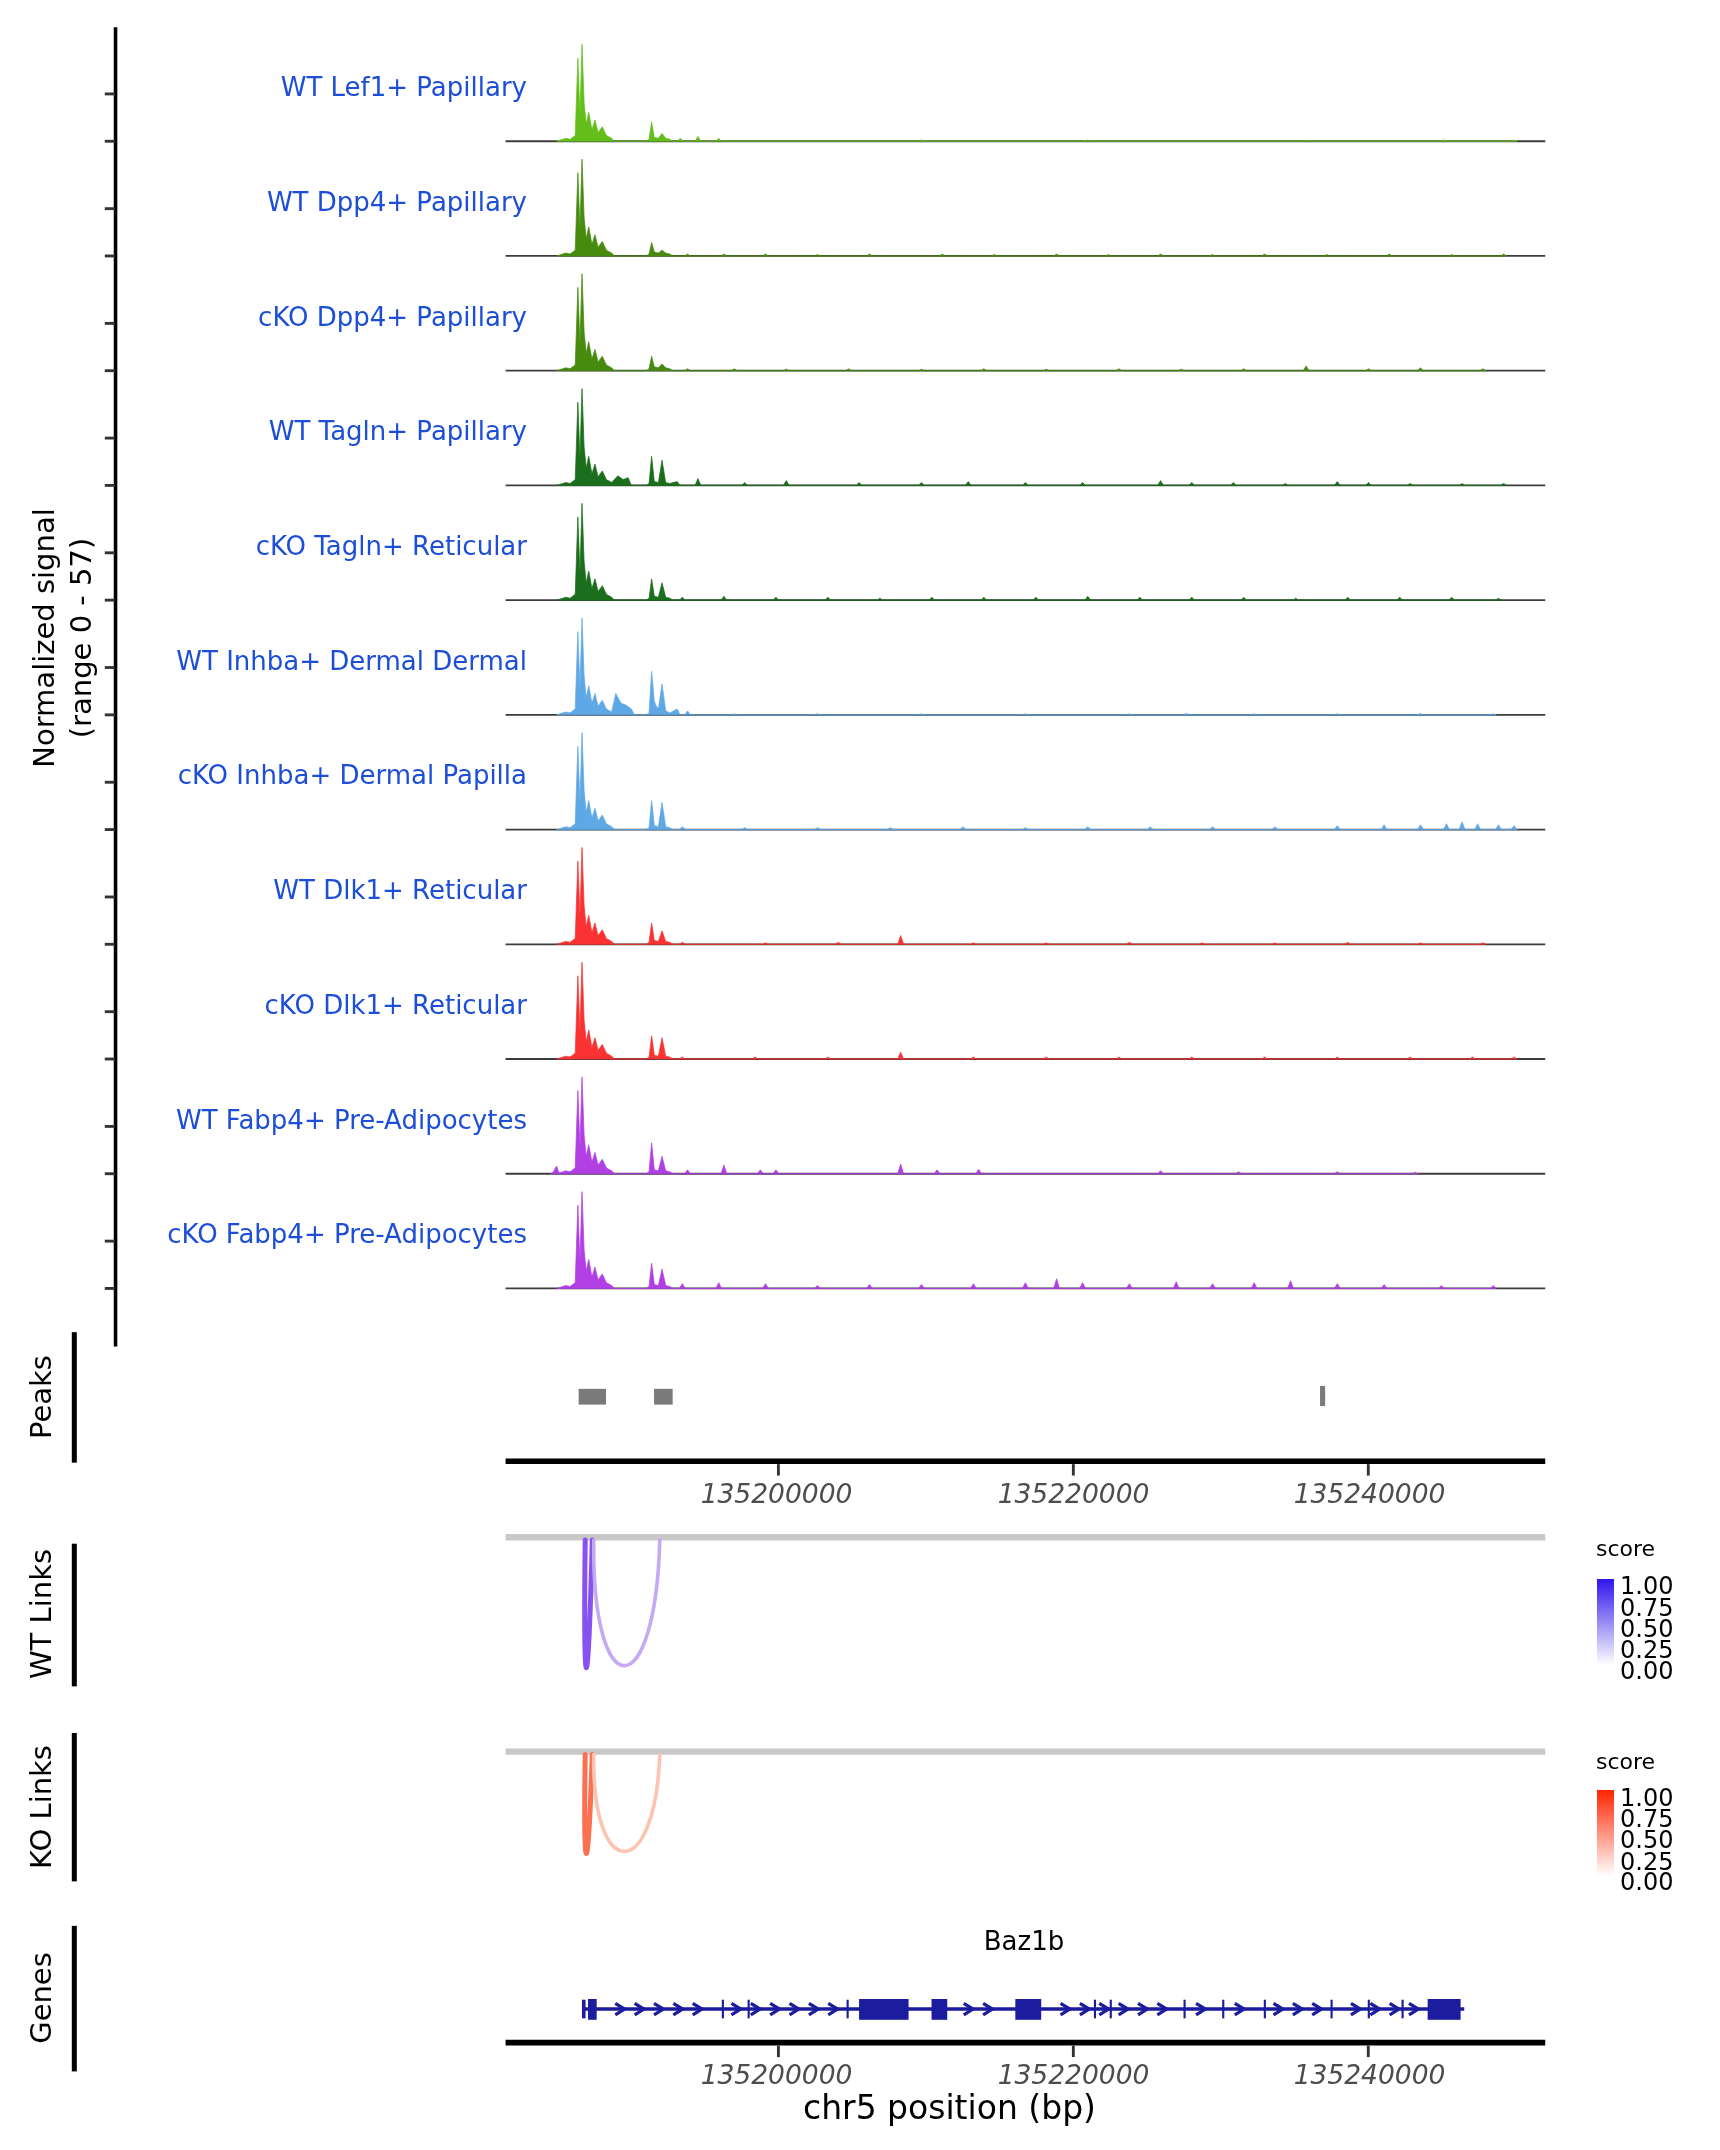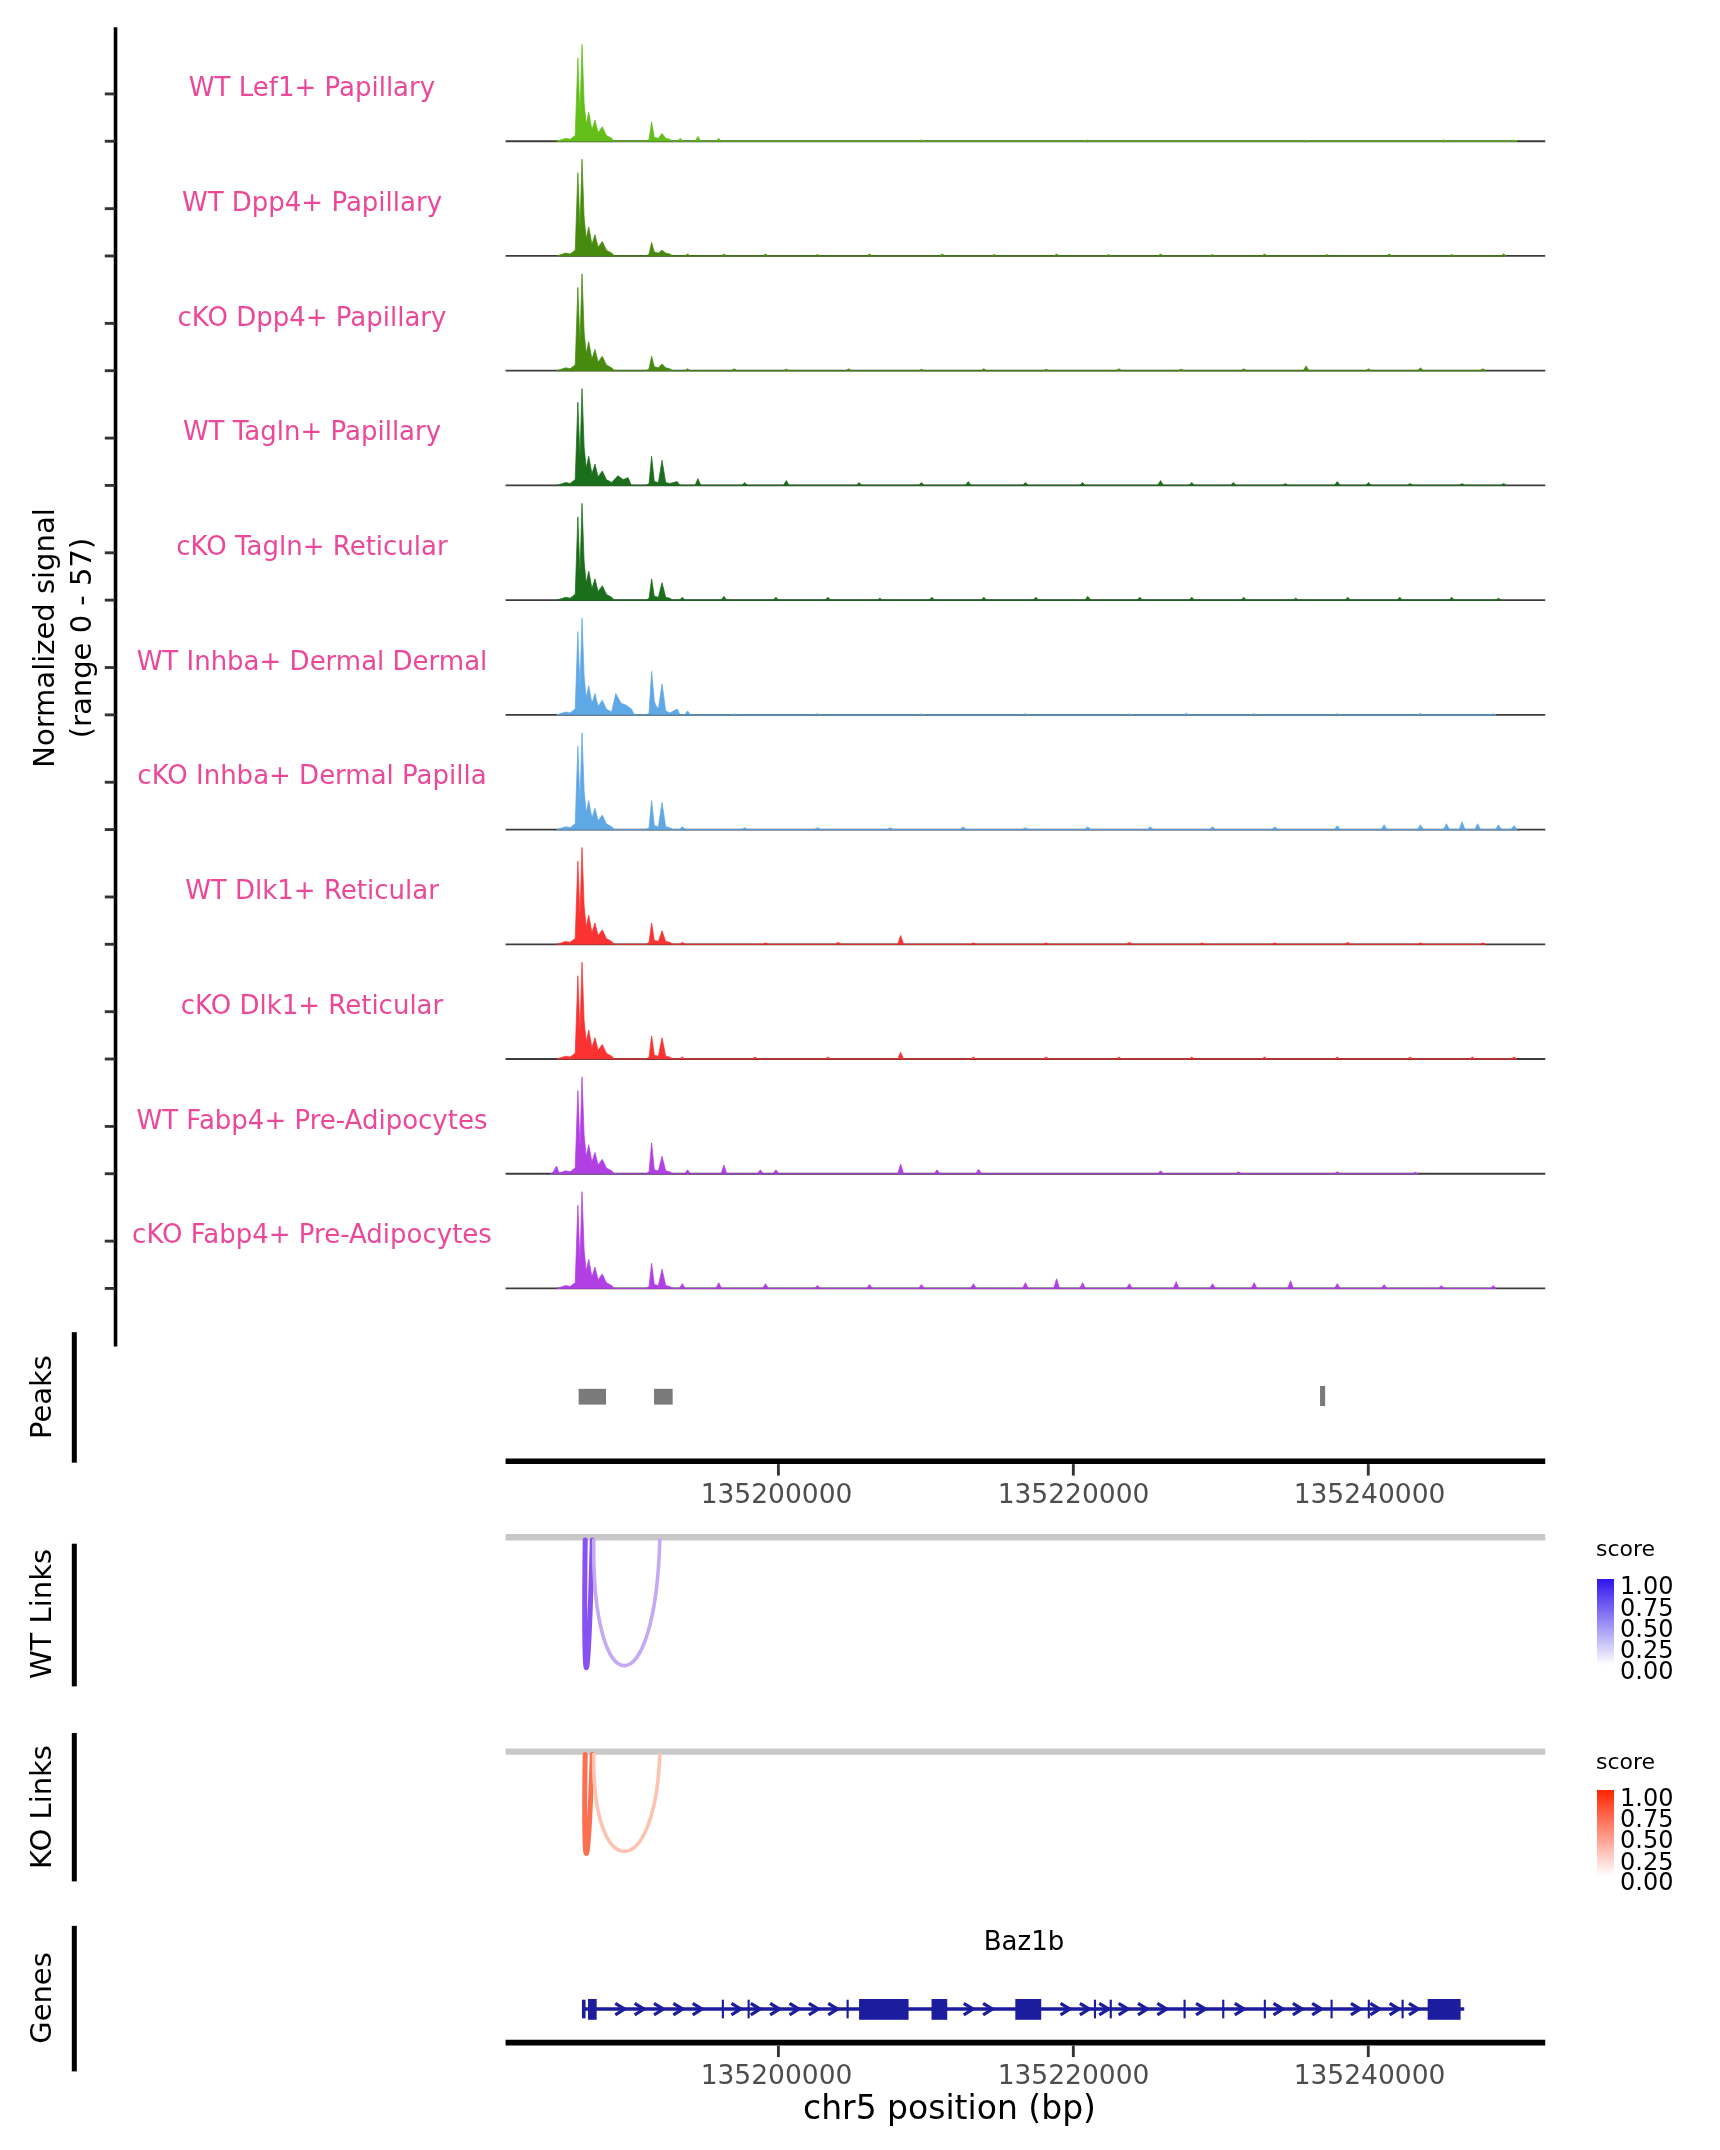--- a/index.html
+++ b/index.html
@@ -1,25 +1,25 @@
 <!DOCTYPE html>
 <html style="font-size:11.5px"><head>
 <meta charset="utf-8">
 <style>
   html,body{margin:0;padding:0;background:#fff;}
   #page{position:relative;width:1721px;height:2151px;background:#fff;overflow:hidden;
         font-family:"DejaVu Sans",sans-serif;}
   #gfx{position:absolute;left:0;top:0;}
-  .tracklabel{position:absolute;left:97px;width:430px;text-align:center;
-              font-size:26px;line-height:34px;color:#ec4899;white-space:nowrap;}
+  .tracklabel{position:absolute;left:97px;width:430px;text-align:right;
+              font-size:26px;line-height:34px;color:#1d4ed8;white-space:nowrap;}
   .rotlabel{position:absolute;transform:translate(-50%,-50%) rotate(-90deg);
             font-size:29px;color:#000;white-space:nowrap;}
   .ylab{position:absolute;transform:translate(-50%,-50%) rotate(-90deg);
         font-size:29px;color:#000;text-align:center;line-height:37px;white-space:nowrap;}
-  .xtick{position:absolute;width:215px;text-align:center;font-size:26.5px;color:#4d4d4d;white-space:nowrap;}
+  .xtick{position:absolute;width:215px;text-align:center;font-size:26.5px;color:#4d4d4d;white-space:nowrap;font-style:italic;}
   .xlabel{position:absolute;width:444px;text-align:left;font-size:33px;color:#000;}
   .legtitle{position:absolute;font-size:22px;color:#000;}
   .legtick{position:absolute;font-size:24px;color:#000;line-height:24.4px;}
   .legbar{position:absolute;width:16.5px;height:86px;}
   .genelabel{position:absolute;width:158px;text-align:center;font-size:26px;color:#000;}
 </style>
 </head>
 <body>
 
 <div id="page">

